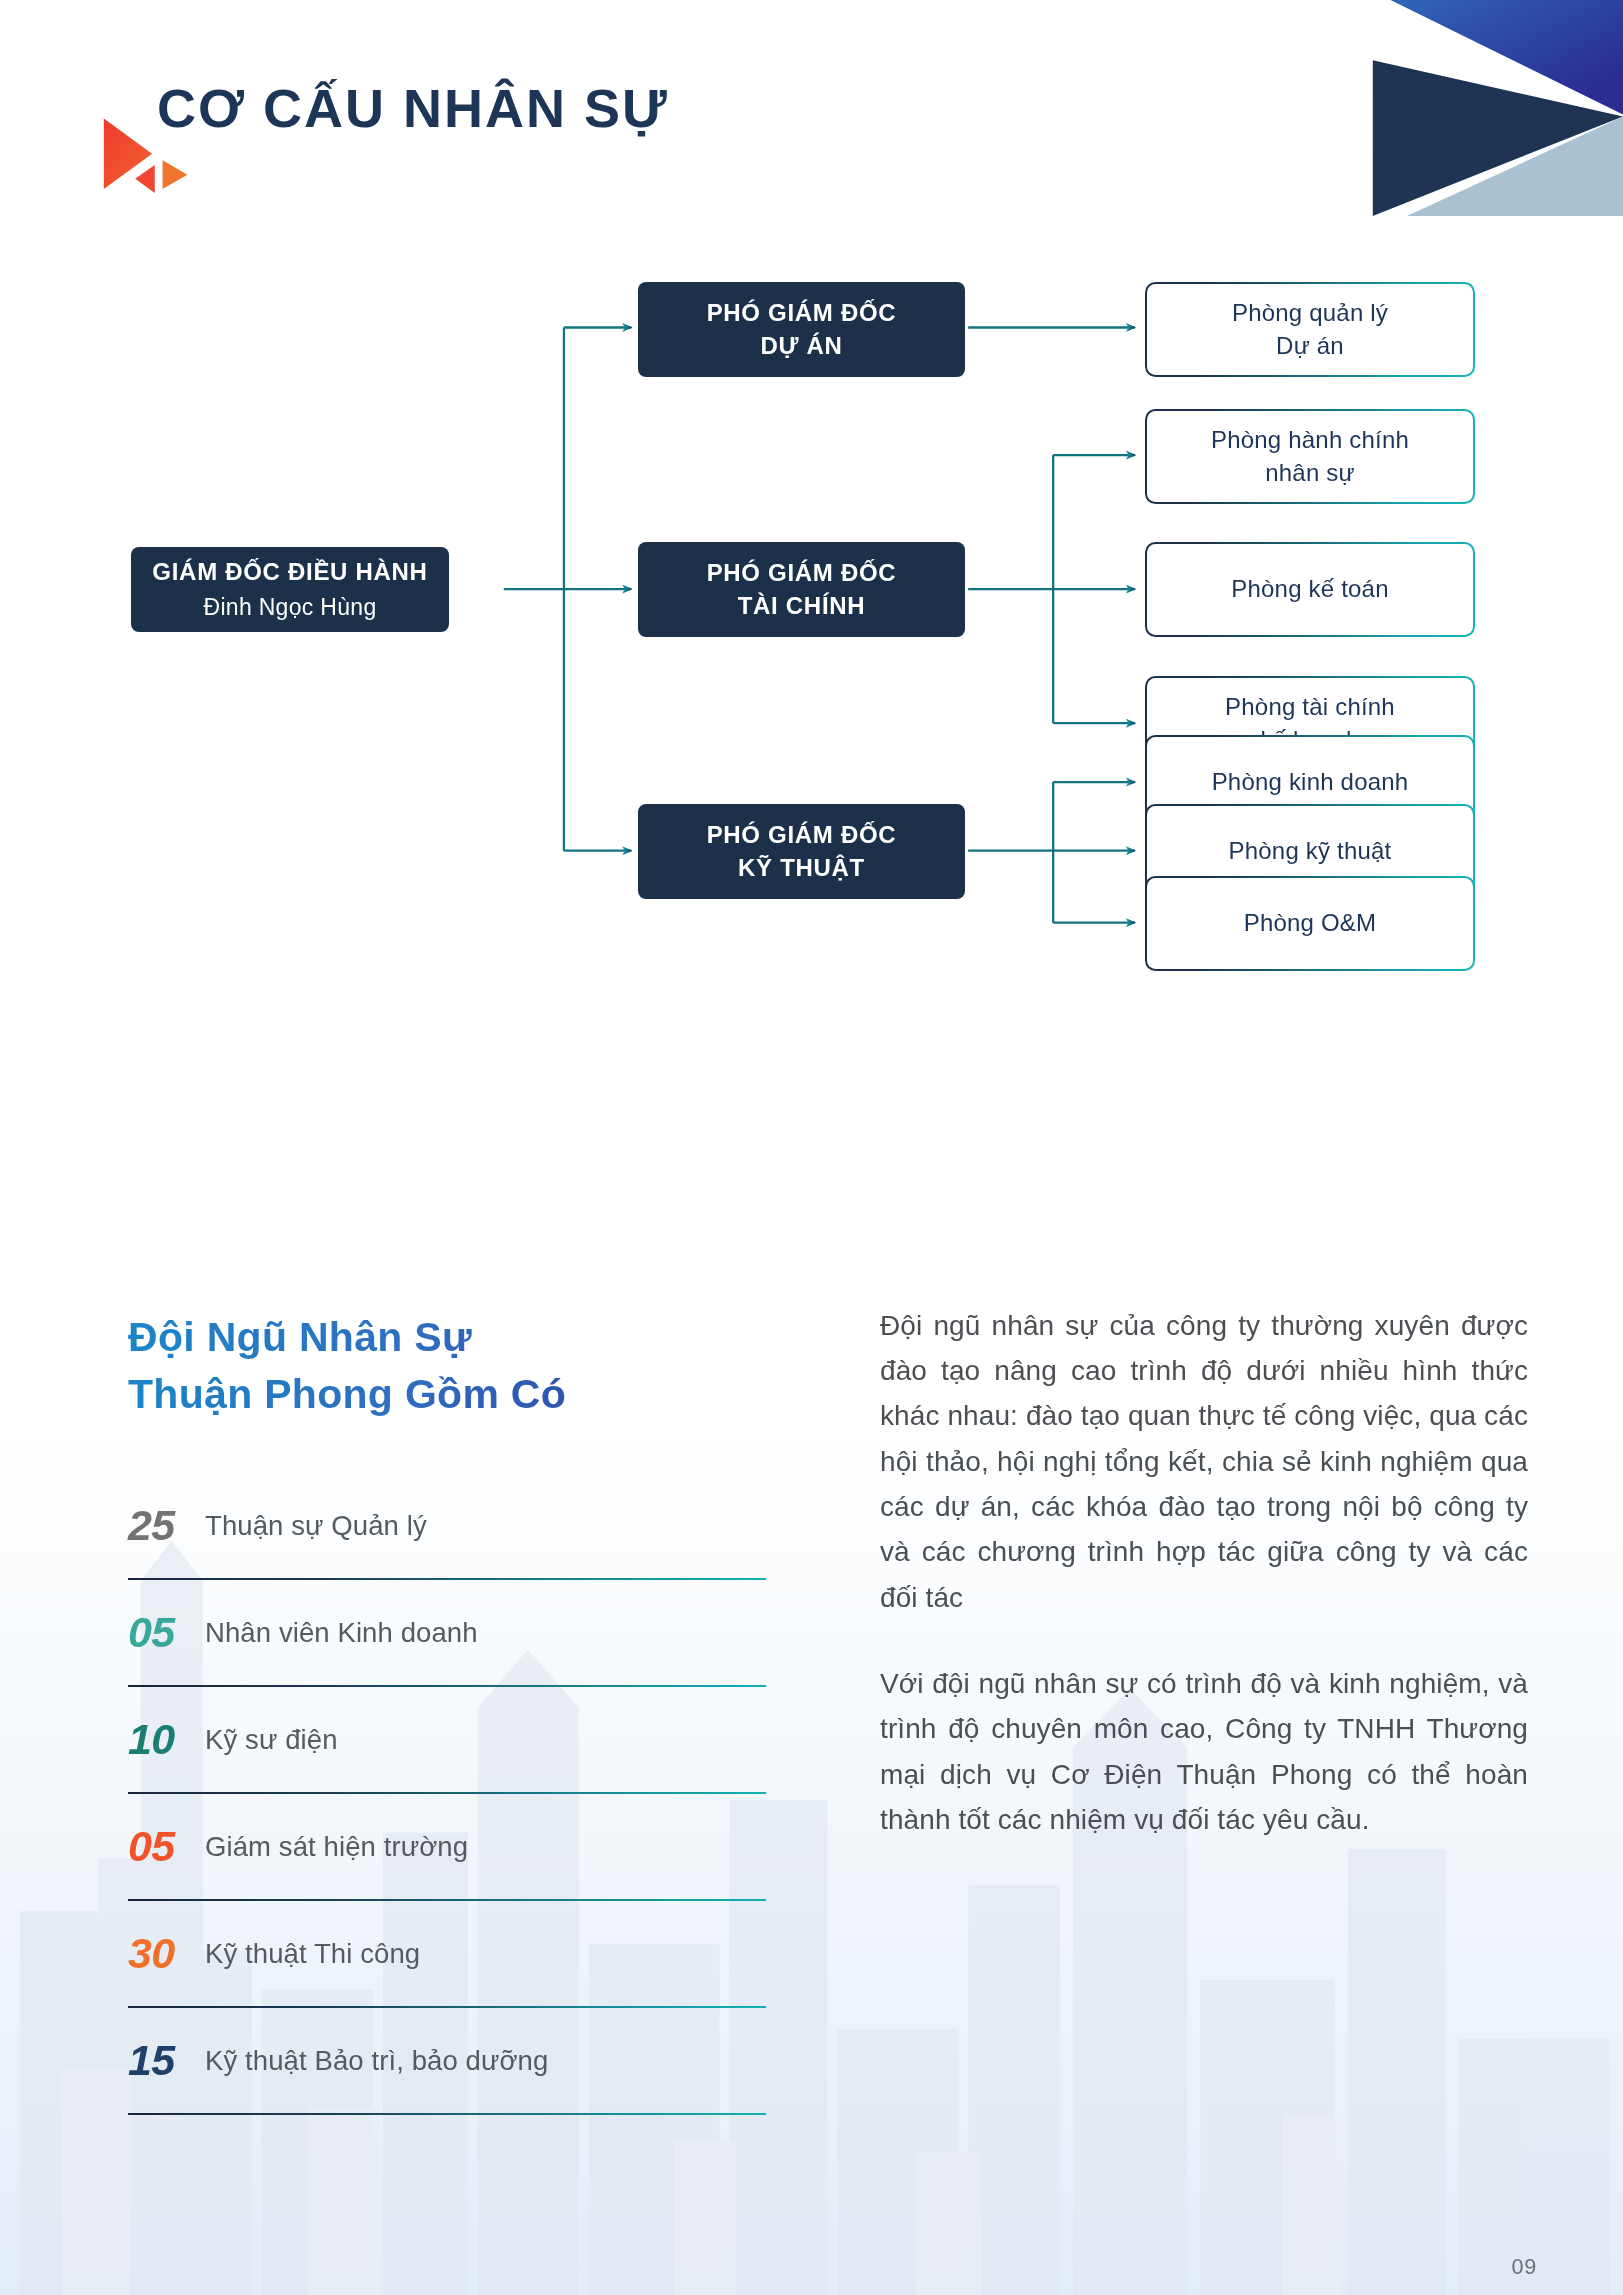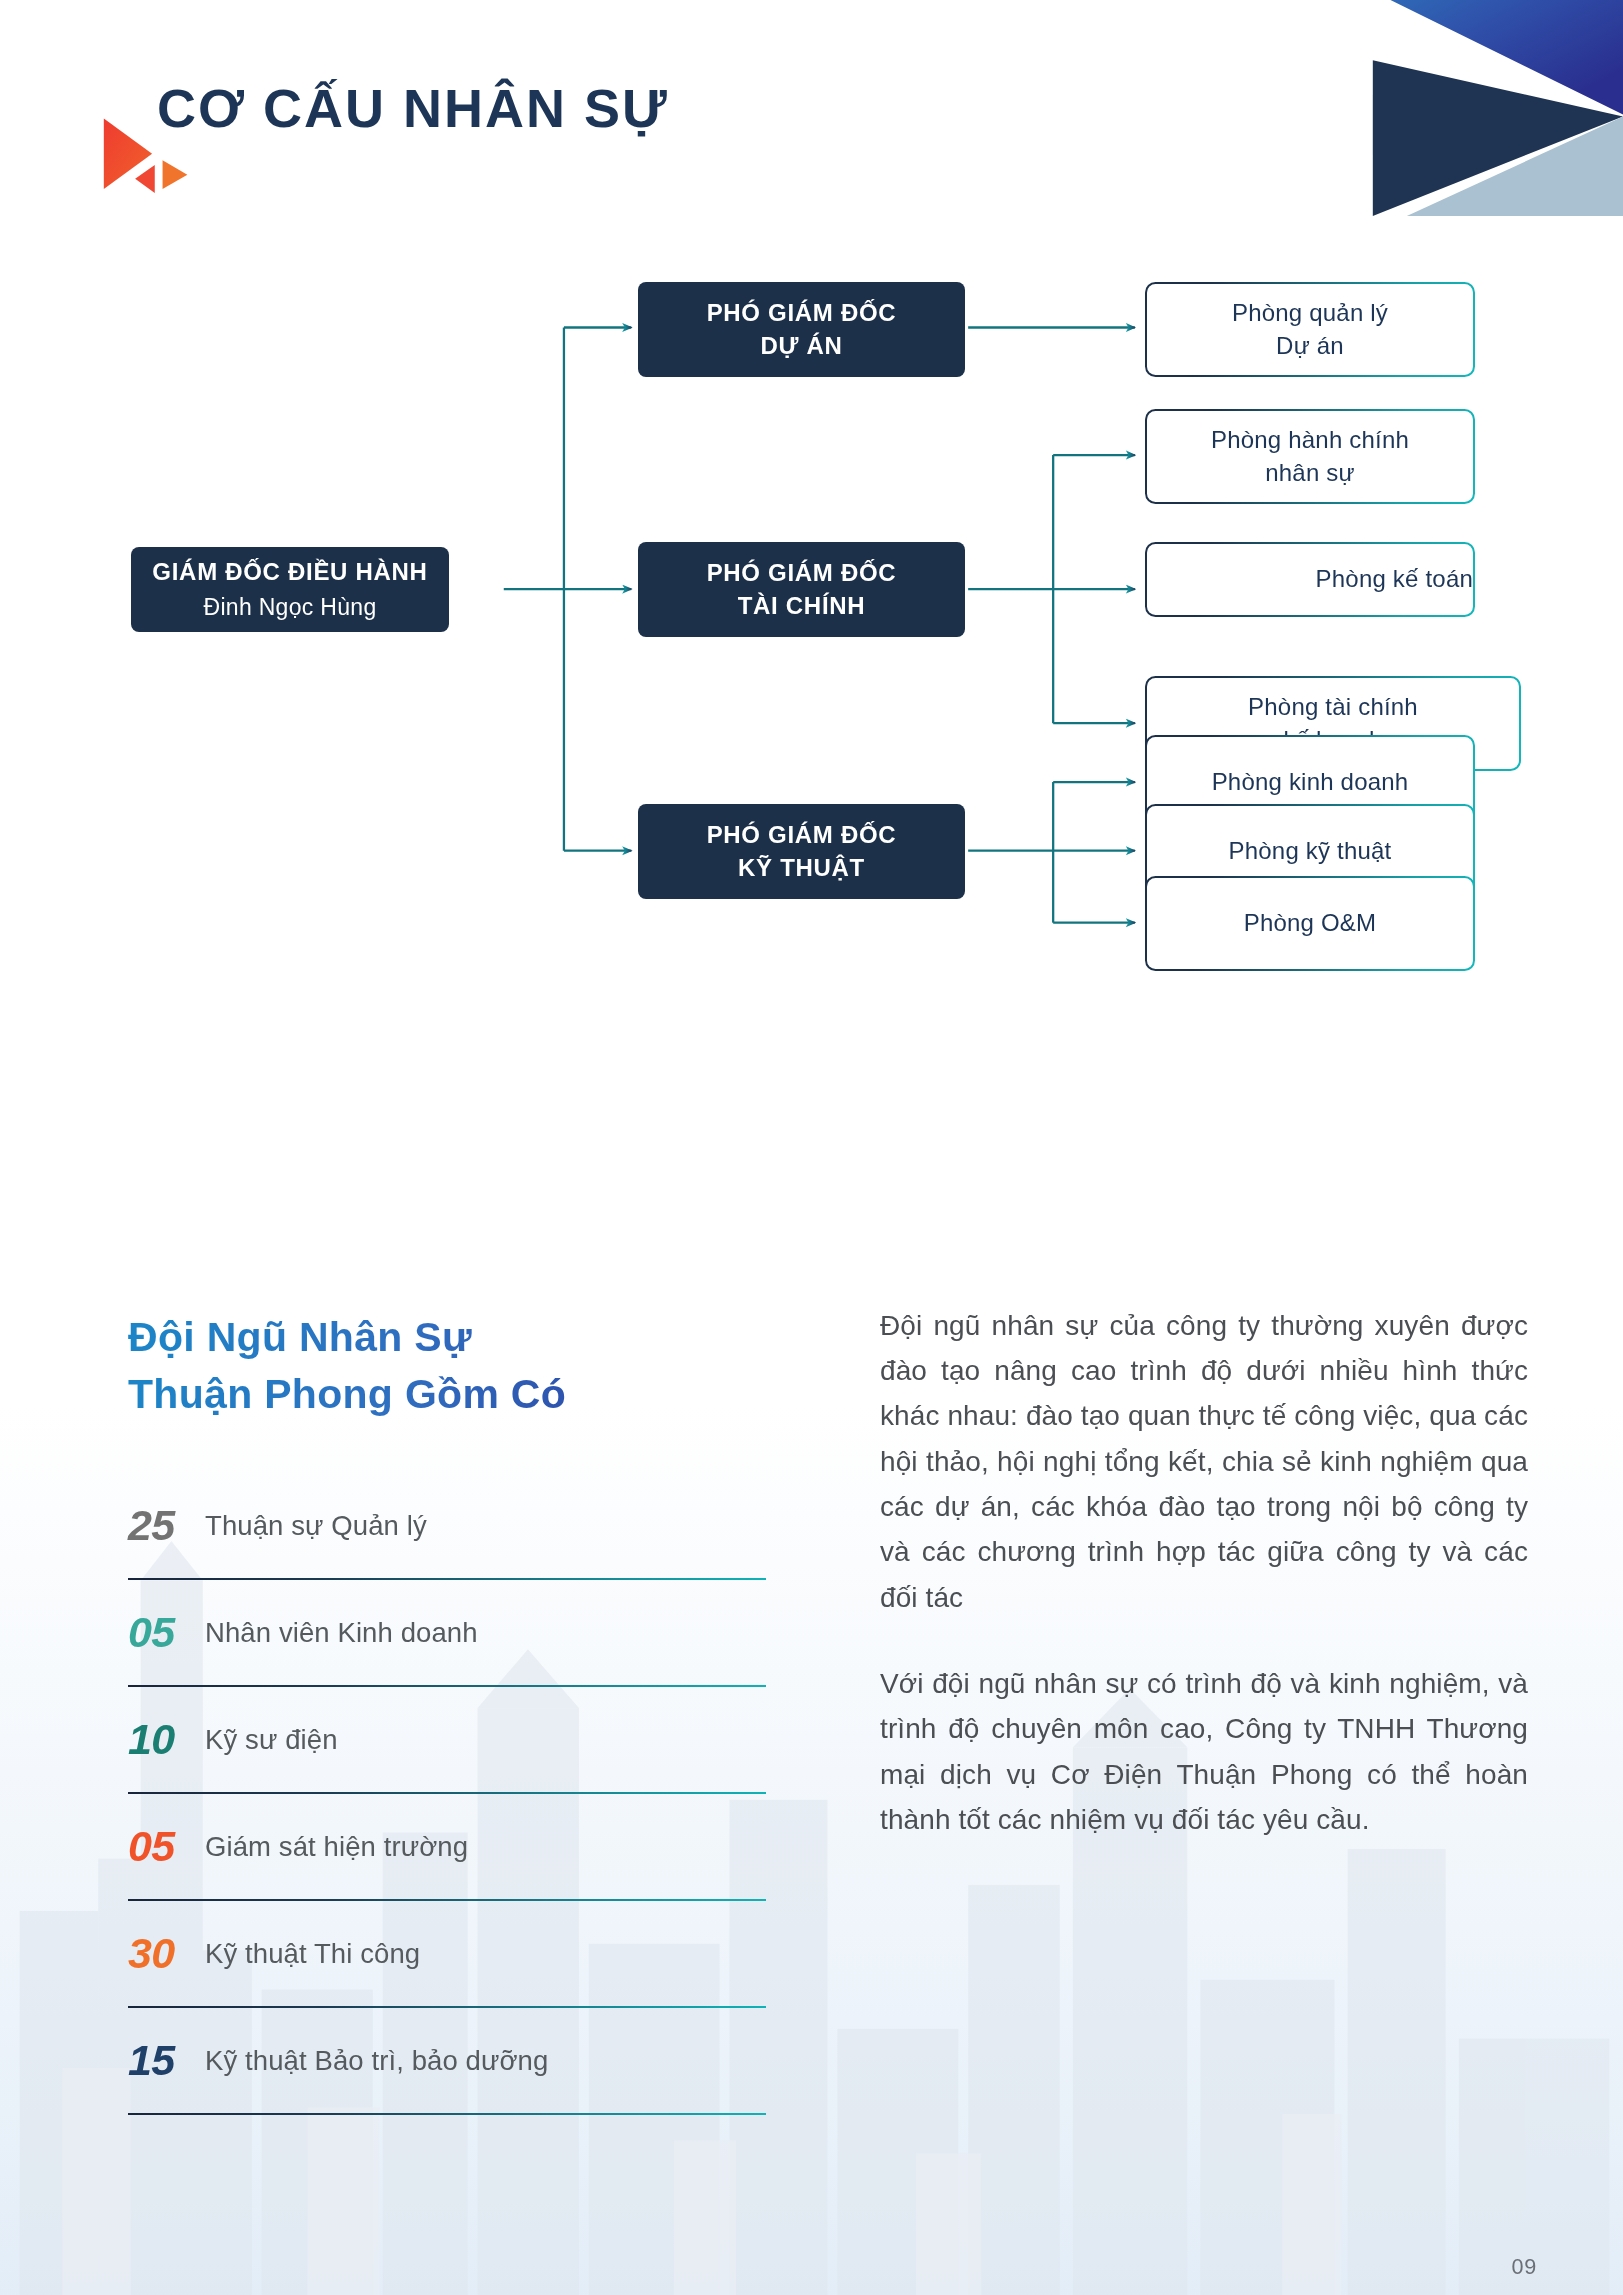--- a/index.html
+++ b/index.html
@@ -213,24 +213,24 @@
   </div>
 
   <div class="node node-out" style="left:1145px; top:33px; width:330px; height:95px; flex-direction:column;">
     <span>Phòng quản lý</span>
     <span>Dự án</span>
   </div>
   <div class="node node-out" style="left:1145px; top:160px; width:330px; height:95px; flex-direction:column;">
     <span>Phòng hành chính</span>
     <span>nhân sự</span>
   </div>
-  <div class="node node-out" style="left:1145px; top:293px; width:330px; height:75px;justify-content:flex-end;">
+  <div class="node node-out" style="left:1145px; top:293px; width:330px; height:95px;">
     <span>Phòng kế toán</span>
   </div>
-  <div class="node node-out" style="left:1145px; top:427px; width:376px; height:95px; flex-direction:column;">
+  <div class="node node-out" style="left:1145px; top:427px; width:330px; height:95px; flex-direction:column;">
     <span>Phòng tài chính</span>
     <span>kế hoạch</span>
   </div>
   <div class="node node-out" style="left:1145px; top:486px; width:330px; height:95px;">
     <span>Phòng kinh doanh</span>
   </div>
   <div class="node node-out" style="left:1145px; top:555px; width:330px; height:95px;">
     <span>Phòng kỹ thuật</span>
   </div>
   <div class="node node-out" style="left:1145px; top:627px; width:330px; height:95px;">

